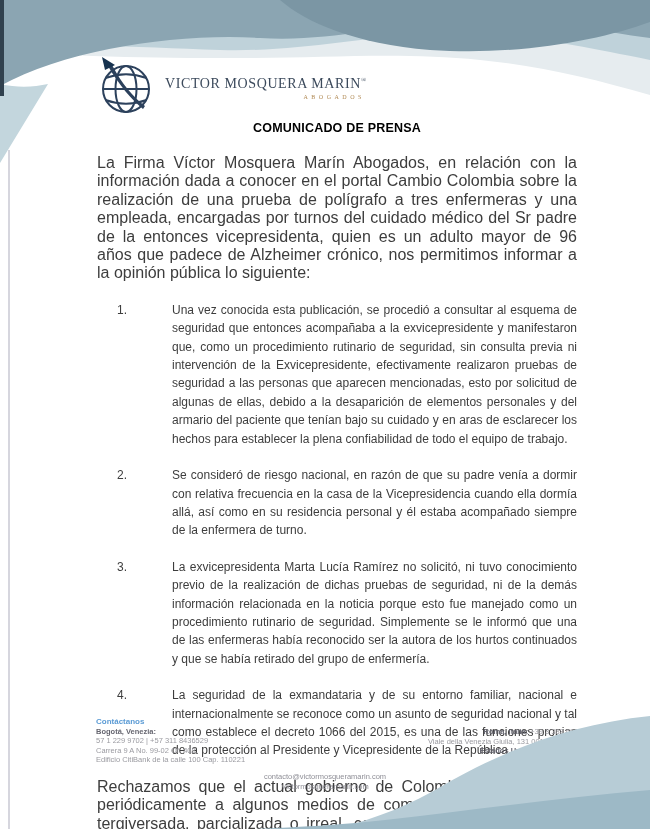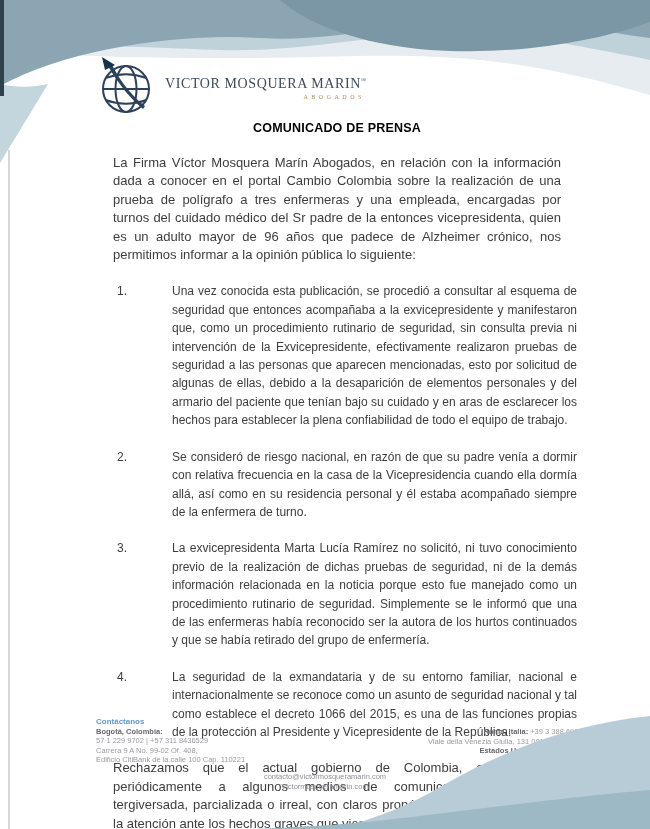--- a/index.html
+++ b/index.html
@@ -31,21 +31,21 @@
     align-self:flex-end;margin-top:2px;margin-right:2px;
   }
 
   
   .doc{position:absolute;left:97px;top:121px;width:480px;color:#3d3d3d;}
   .doc-title{
     text-align:center;font-size:12.5px;font-weight:bold;color:#000000;
     letter-spacing:0.2px;margin:0 0 19px 0;
   }
   .para{
-    font-size:13px;line-height:18.4px;text-align:justify;margin:16px;
+    font-size:16px;line-height:18.4px;text-align:justify;margin:0;
   }
   .list{margin:0;padding:0;list-style:none;}
   .list-item{position:relative;padding-left:39px;margin-top:18px;}
   .list-num{position:absolute;left:20px;top:0;font-size:12px;line-height:18.4px;}
   .list-text{font-size:12px;line-height:18.4px;text-align:justify;margin-left:36px;}
   .closing{margin-top:18px;}
 
   
   .footer-left{position:absolute;left:96px;top:717px;font-size:7.5px;line-height:9.6px;color:#9a9aa0;}
   .contact-heading{color:#5b9bd5;font-weight:bold;font-size:8px;}
@@ -109,21 +109,21 @@
         <span class="list-num">4.</span>
         <div class="list-text">La seguridad de la exmandataria y de su entorno familiar, nacional e internacionalmente se reconoce como un asunto de seguridad nacional y tal como establece el decreto 1066 del 2015, es una de las funciones propias de la protección al Presidente y Vicepresidente de la República.</div>
       </div>
     </div>
 
     <p class="para closing">Rechazamos que el actual gobierno de Colombia, esté filtrando periódicamente a algunos medios de comunicación, información tergiversada, parcializada o irreal, con claros propósitos políticos de desviar la atención ante los hechos graves que vienen ocurriendo</p>
   </div>
 
   <div class="footer-left">
     <div class="contact-heading">Contáctanos</div>
-    <div class="city-label">Bogotá, Colombia:</div>
+    <div class="city-label">Bogotá, Venezia:</div>
     <div>57 1 229 9702 | +57 311 8436529</div>
     <div>Carrera 9 A No. 99-02 Of. 408,</div>
     <div>Edificio CitiBank de la calle 100 Cap. 110221</div>
   </div>
 
   <div class="footer-right">
     <div><span class="fr-label">Roma, Italia:</span><span> +39 3 388 691 258</span></div>
     <div>Viale della Venezia Giulia, 131 00177 Cap. 00177</div>
     <div><span class="fr-label">Estados Unidos:</span><span> +1 2025685009</span></div>
     <div><span class="fr-label">Suiza:</span><span> +41 792 788 160</span></div>

